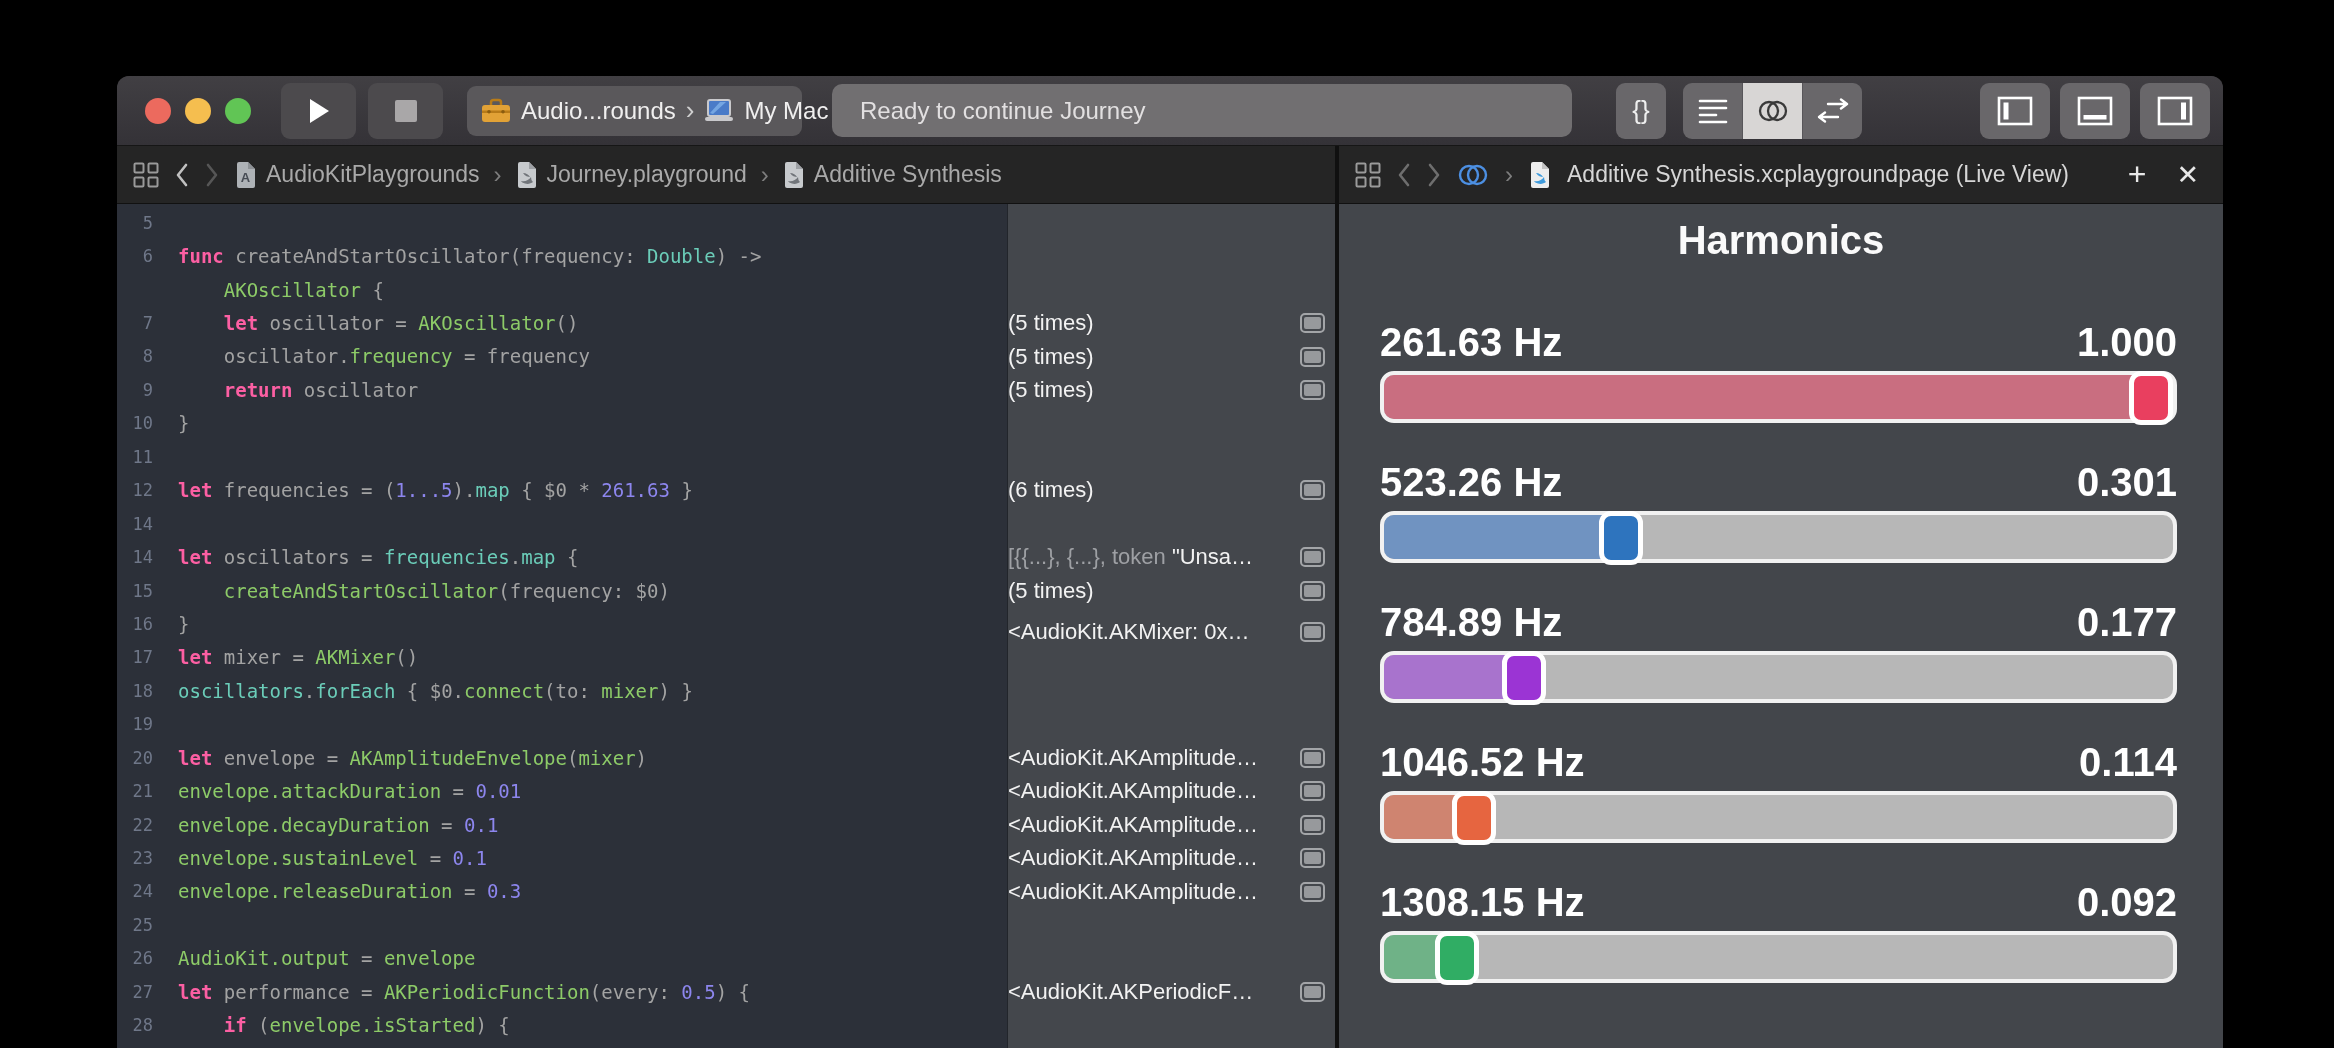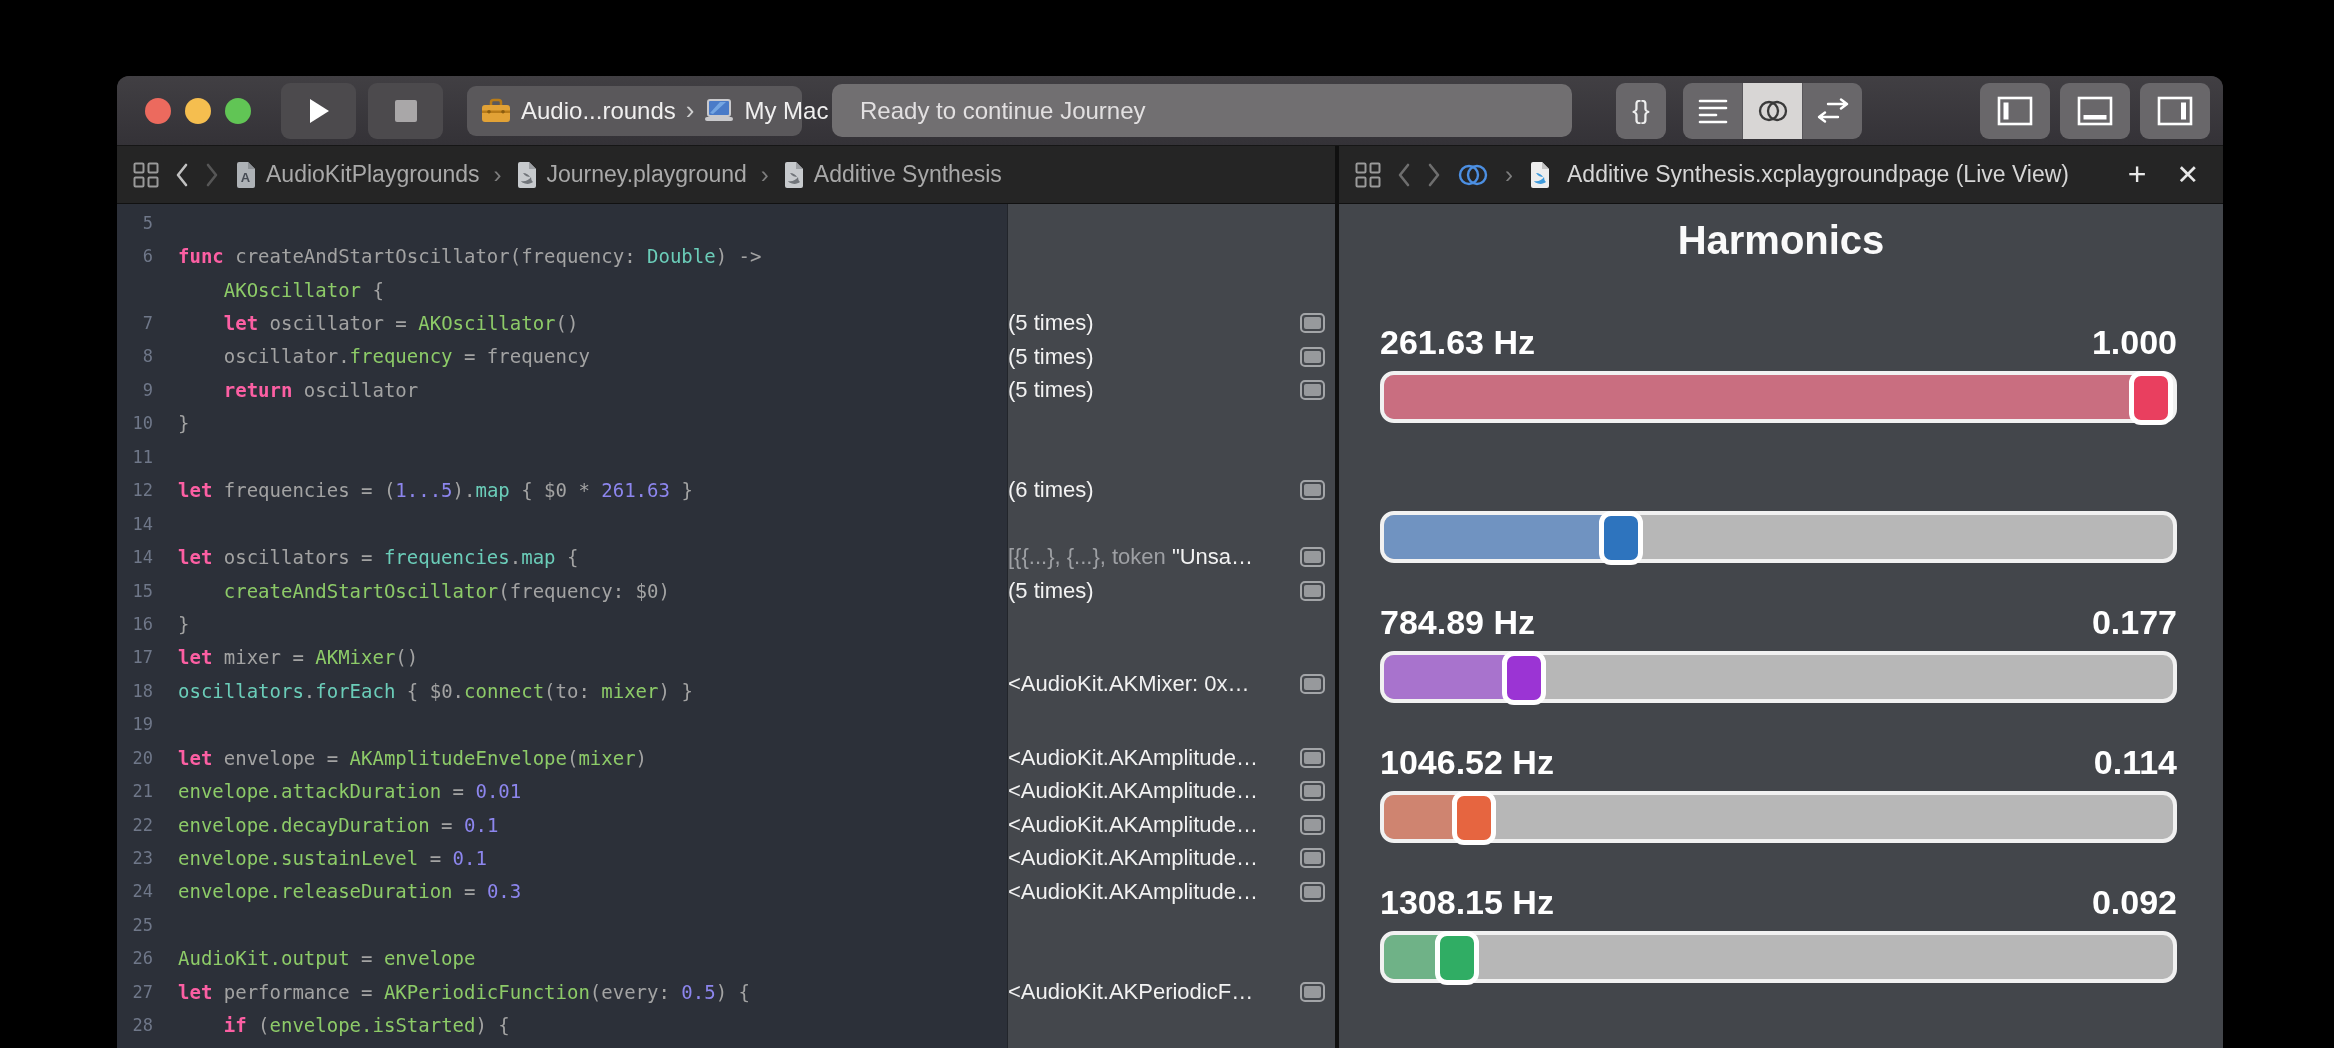--- a/index.html
+++ b/index.html
@@ -71,21 +71,21 @@
   .res-row .txt{color:#F2F2F2;font-size:22px;white-space:nowrap;overflow:hidden;}
   .res-row .dim{color:#9EA0A4;}
   .qlbtn{margin-left:auto;width:25px;height:20px;border:2px solid #A3A5A8;border-radius:5px;
          padding:2px;box-sizing:border-box;flex:none;}
   .qlbtn div{width:100%;height:100%;background:#97999C;border-radius:2px;}
   
   .liveview{flex:1;background:#43464B;position:relative;overflow:hidden;}
   .lv-title{position:absolute;top:14px;left:0;right:0;text-align:center;color:#FAFAFA;
             font-size:40px;font-weight:bold;}
   .slider-group{position:absolute;left:41px;right:46px;height:120px;}
-  .sl-labels{display:flex;justify-content:space-between;color:#FFF;font-size:34px;
+  .sl-labels{display:flex;justify-content:space-between;color:#FFF;font-size:40px;
              font-weight:bold;height:42px;align-items:center;}
   .sl-track{position:absolute;left:0;right:0;top:50px;height:44px;background:#B7B7B7;
             border:4px solid #F1F1F1;border-radius:14px;}
   .sl-fill{position:absolute;left:0;top:0;bottom:0;border-radius:10px 0 0 10px;}
   .sl-thumb{position:absolute;top:-4px;width:34px;height:44px;border:5px solid #FFF;
             border-radius:12px;transform:translateX(-50%);box-sizing:content-box;}
   svg{display:block;}
 </style>
 </head>
 <body>
@@ -380,21 +380,21 @@
                 <span class="qlbtn">
                   <div></div>
                 </span>
               </div>
               <div class="res-row" style="top: 369.95px;">
                 <span class="txt">(5 times)</span>
                 <span class="qlbtn">
                   <div></div>
                 </span>
               </div>
-              <div class="res-row" style="top: 463px; gap: 14px;">
+              <div class="res-row" style="top: 411px; gap: 14px;">
                 <span class="txt">&lt;AudioKit.AKMixer: 0x…</span>
                 <span class="qlbtn">
                   <div></div>
                 </span>
               </div>
               <div class="res-row" style="top: 537.2px;">
                 <span class="txt">&lt;AudioKit.AKAmplitude…</span>
                 <span class="qlbtn">
                   <div></div>
                 </span>
@@ -482,20 +482,24 @@
                 <div class="sl-labels">
                   <span>261.63 Hz</span>
                   <span>1.000</span>
                 </div>
                 <div class="sl-track">
                   <div class="sl-fill" style="width: 100%; background: rgb(201, 110, 128); border-radius: 10px;"></div>
                   <div class="sl-thumb" style="background: rgb(233, 63, 95); left: clamp(22px, 100%, 100% - 22px);"></div>
                 </div>
               </div>
               <div class="slider-group" style="top: 257px;">
+                <div class="sl-labels">
+                  <span>523.26 Hz</span>
+                  <span>0.301</span>
+                </div>
                 <div class="sl-track">
                   <div class="sl-fill" style="width: 30.1%; background: rgb(112, 147, 193);"></div>
                   <div class="sl-thumb" style="background: rgb(46, 116, 190); left: clamp(22px, 30.1%, 100% - 22px);"></div>
                 </div>
               </div>
               <div class="slider-group" style="top: 397px;">
                 <div class="sl-labels">
                   <span>784.89 Hz</span>
                   <span>0.177</span>
                 </div>

